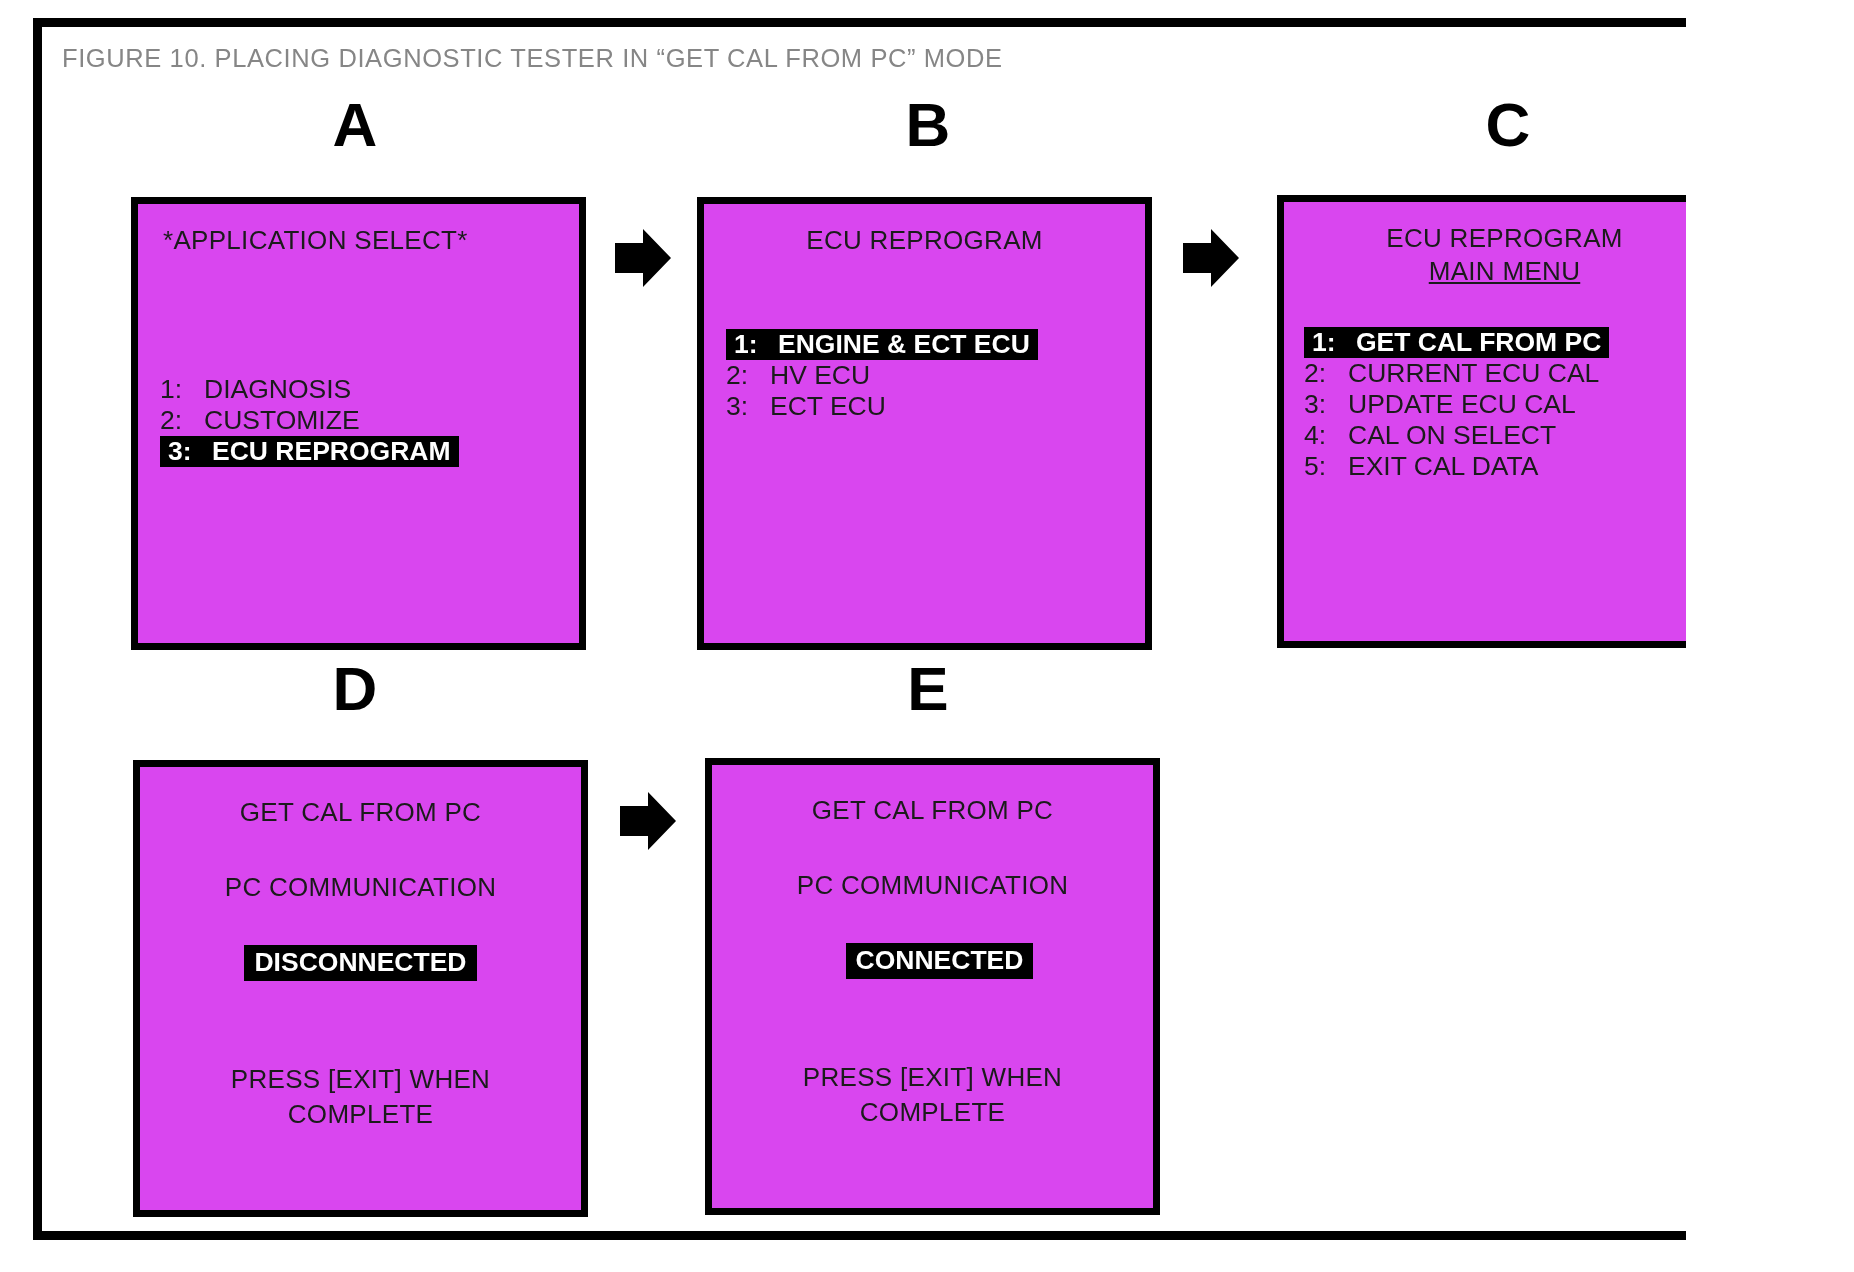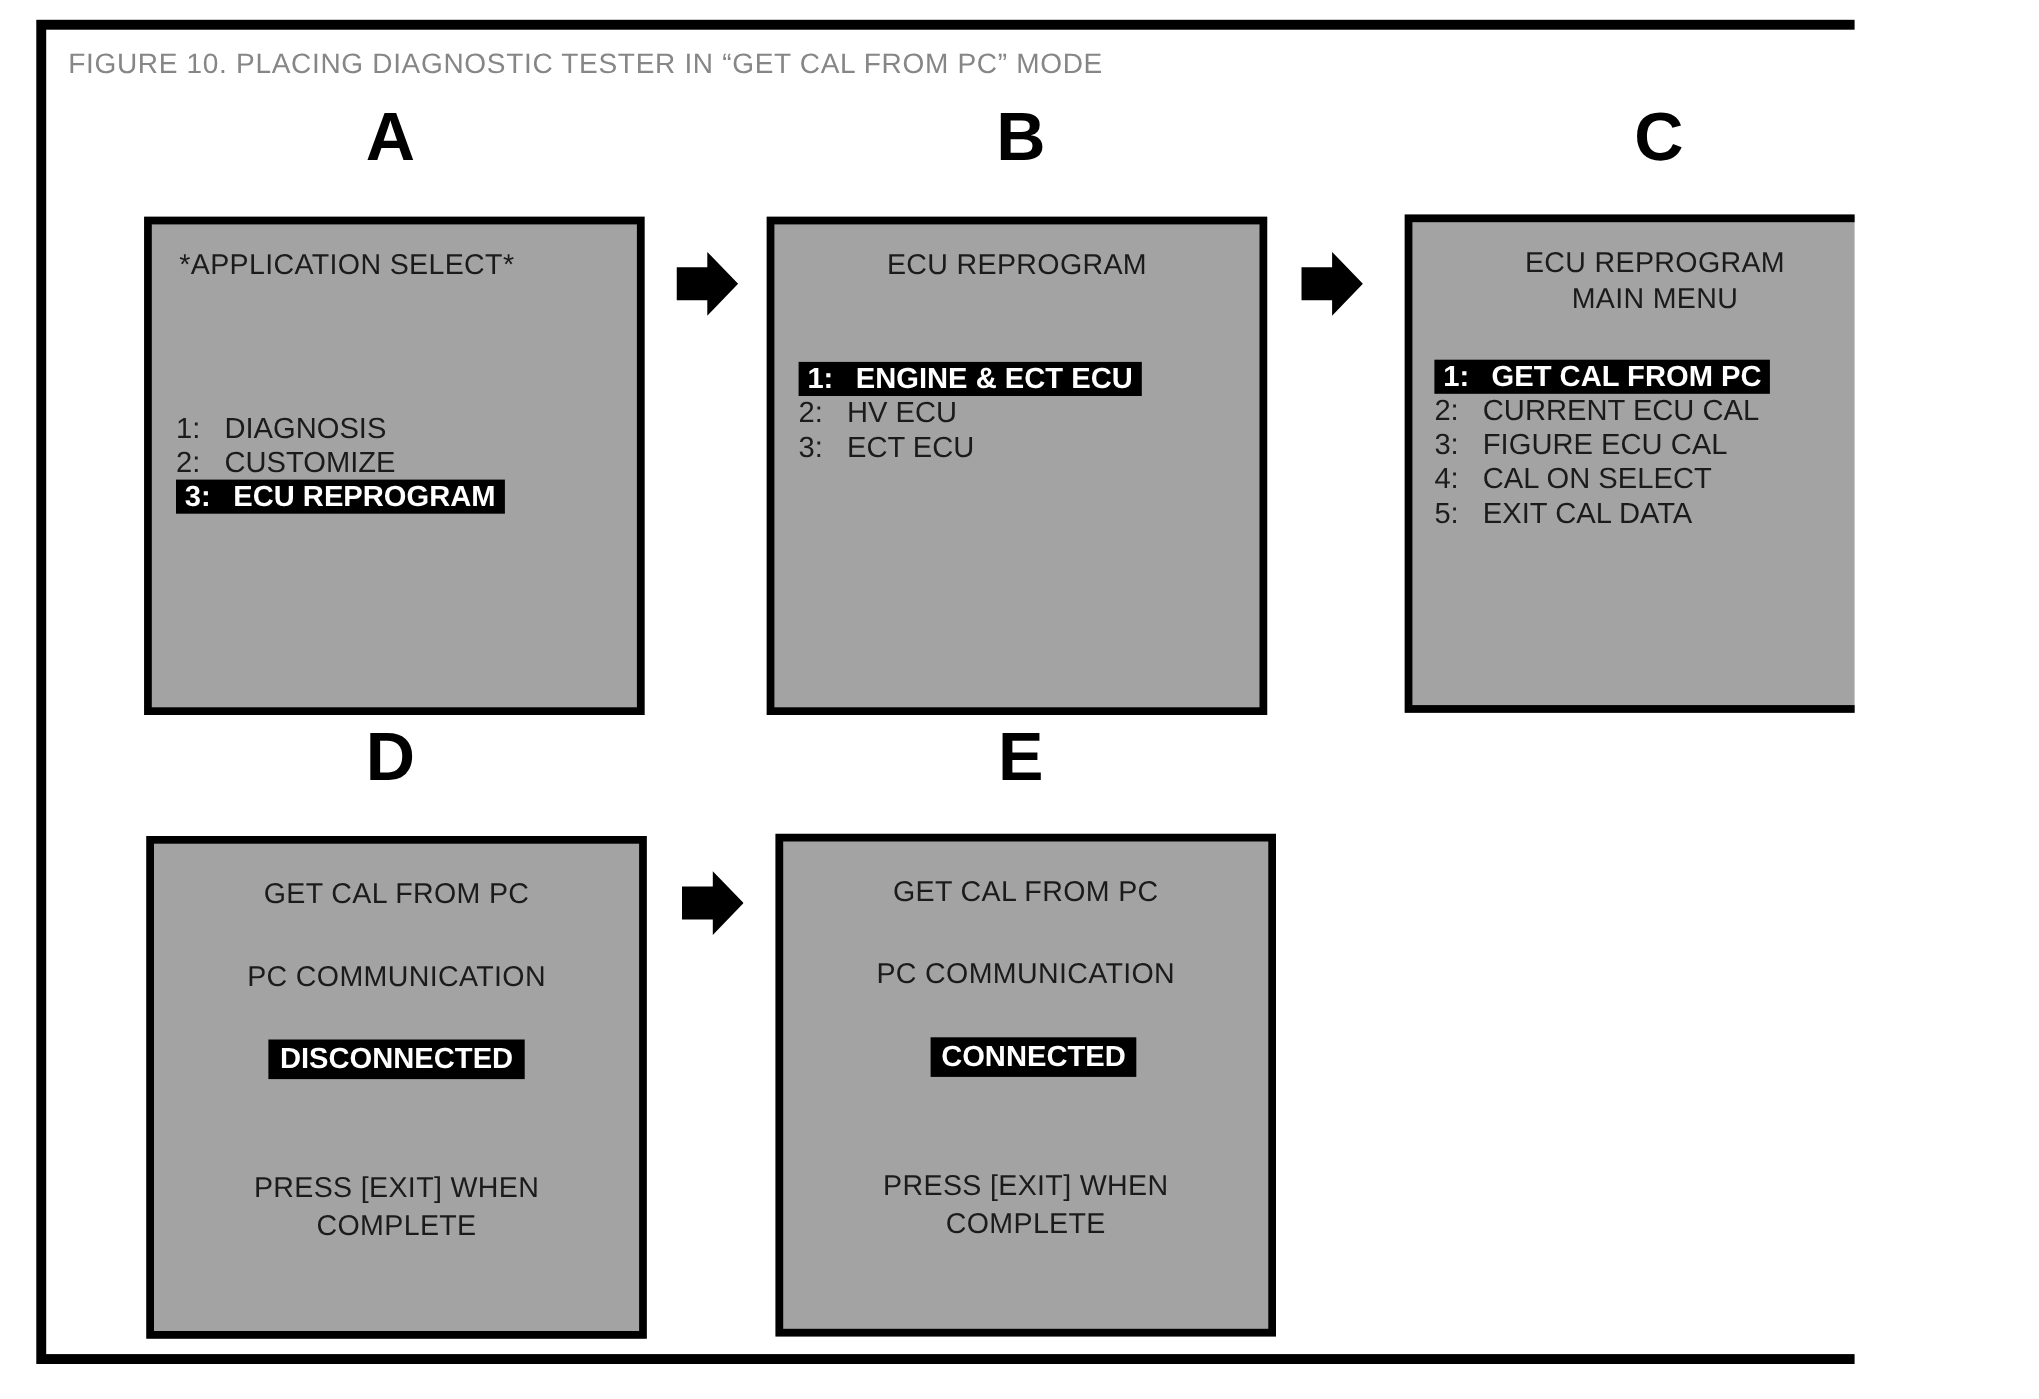--- a/index.html
+++ b/index.html
@@ -46,21 +46,21 @@
     font-weight: bold;
     color: #000000;
     line-height: 1;
     text-align: center;
     width: 70px;
     margin-left: -35px;
   }
   
   .screen {
     position: absolute;
-    background: #a3a3a3;
+    background: #d946ef;
     border: 7px solid #000000;
     box-sizing: border-box;
   }
   .screen-inner {
     position: relative;
     width: 100%;
     height: 100%;
   }
   .scr-title {
     text-align: center;
@@ -184,34 +184,34 @@
 
   <div class="arrow" style="left:1183px; top:227px;">
     <svg viewBox="0 0 56 62" xmlns="http://www.w3.org/2000/svg">
       <path d="M0 16 L28 16 L28 2 L56 31 L28 60 L28 46 L0 46 Z" fill="#000000"></path>
     </svg>
   </div>
 
   <div class="screen" style="left:1277px; top:195px; width:455px; height:453px;">
     <div class="screen-inner">
       <div class="scr-title" style="position:absolute; left:0; right:0; top:20px;">ECU REPROGRAM</div>
-      <div class="scr-title" style="position:absolute; left:0; right:0; top:53px;">MAIN MENU</div>
+      <div class="scr-title" style="position:absolute; left:0; right:0; top:53px;text-decoration:underline;">MAIN MENU</div>
 
       <div class="menu" style="top:125px; left:20px; right:20px;">
         <div class="menu-row selected" style="display:inline-flex; padding:0 8px 0 8px;">
           <span class="num">1:</span>
           <span>GET CAL FROM PC</span>
         </div>
         <div class="menu-row">
           <span class="num">2:</span>
           <span>CURRENT ECU CAL</span>
         </div>
         <div class="menu-row">
           <span class="num">3:</span>
-          <span>FIGURE ECU CAL</span>
+          <span>UPDATE ECU CAL</span>
         </div>
         <div class="menu-row">
           <span class="num">4:</span>
           <span>CAL ON SELECT</span>
         </div>
         <div class="menu-row">
           <span class="num">5:</span>
           <span>EXIT CAL DATA</span>
         </div>
       </div>

